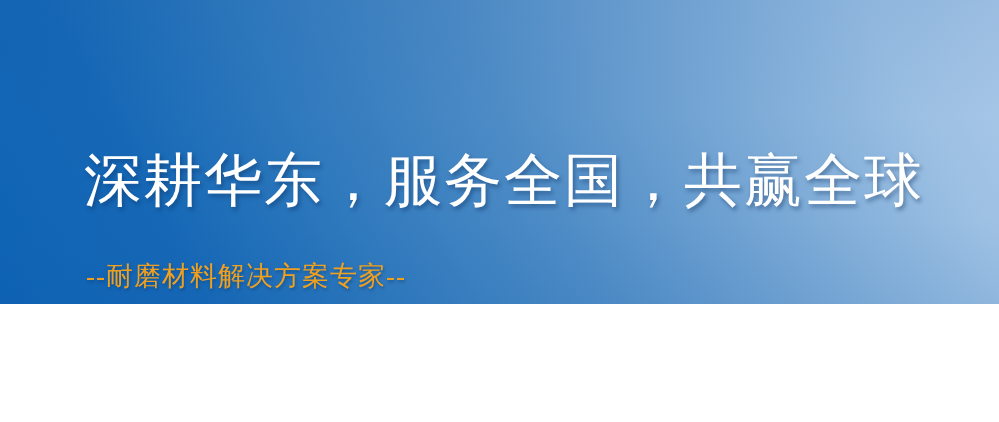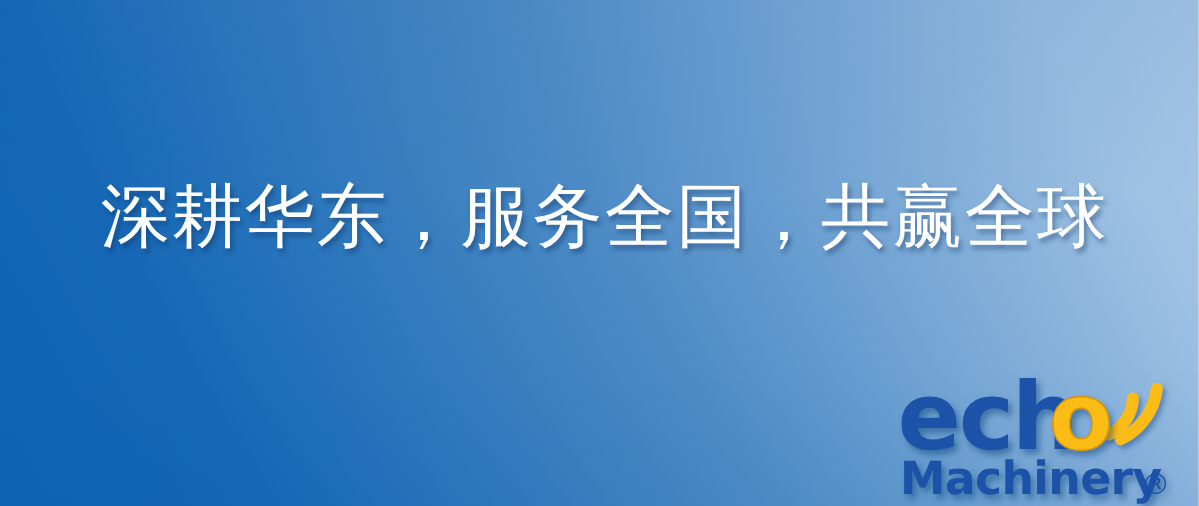--- a/index.html
+++ b/index.html
@@ -3,21 +3,21 @@
 <meta charset="utf-8">
 <style>
   html, body {
     margin: 0;
     padding: 0;
     background: #ffffff;
   }
   #banner {
     position: relative;
     width: 999px;
-    height: 422px;
+    height: 304px;
     overflow: hidden;
     
     background:
       linear-gradient(62deg,
         #0f63b4 0%,
         #1668b6 18%,
         #2f79bd 34%,
         #4e8cc6 52%,
         #7aa9d6 72%,
         #9cc0e3 88%,
@@ -72,20 +72,21 @@
   }
   .logo svg { display: block; }
 </style>
 </head>
 <body>
 
 <div id="banner">
 
   <div class="headline">深耕华东，服务全国，共赢全球</div>
 
+  <div class="subtitle">--耐磨材料解决方案专家--</div>
 
   <div class="logo">
     <svg width="248" height="126" viewBox="0 0 248 126" xmlns="http://www.w3.org/2000/svg" aria-hidden="true">
       <defs>
         <filter id="lshadow" x="-25%" y="-25%" width="160%" height="170%">
           <feDropShadow dx="3" dy="4" stdDeviation="2.6" flood-color="#0b3b73" flood-opacity="0.45"></feDropShadow>
         </filter>
         <filter id="ashadow" x="-40%" y="-40%" width="190%" height="190%">
           <feDropShadow dx="2.5" dy="3" stdDeviation="2.2" flood-color="#0b3b73" flood-opacity="0.40"></feDropShadow>
         </filter>

